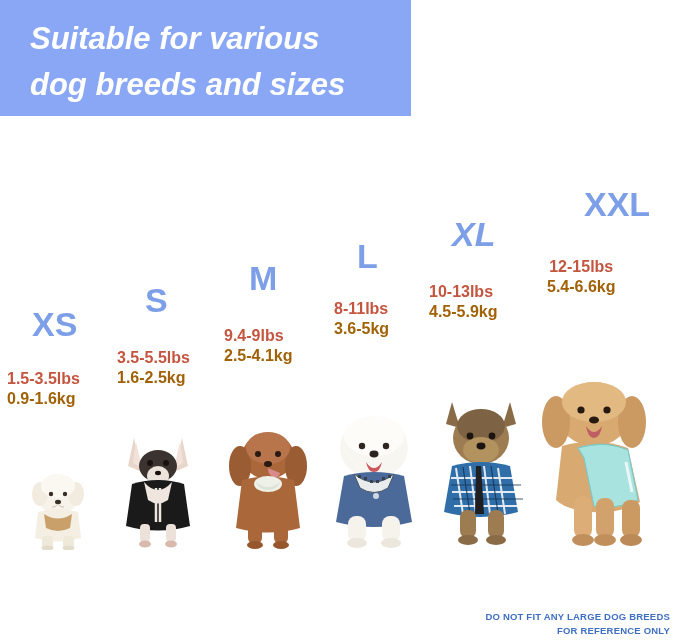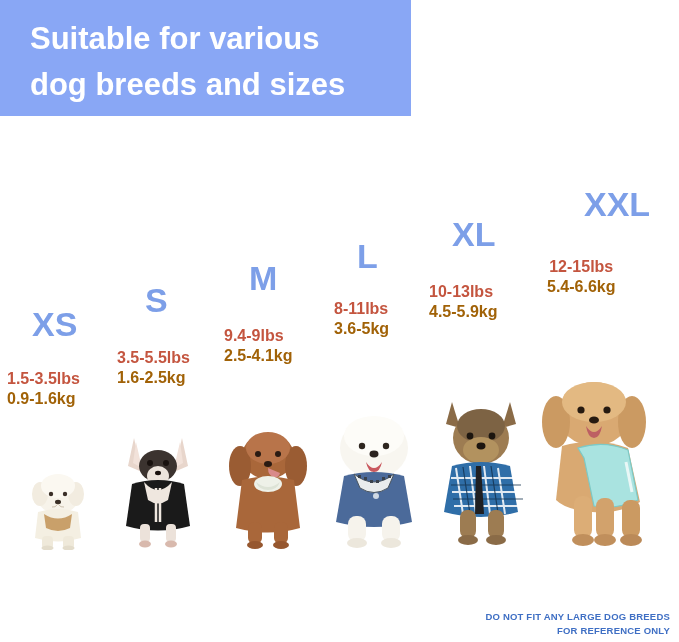--- a/index.html
+++ b/index.html
@@ -19,20 +19,21 @@
   }
 
   
   .banner {
     position: absolute;
     left: 0;
     top: 0;
     width: 411px;
     height: 116px;
     background: #89a7f5;
+    font-style: italic;
   }
   .banner-text {
     position: absolute;
     left: 30px;
     top: 16px;
     width: 370px;
     color: #ffffff;
     font-size: 31px;
     font-weight: bold;
     line-height: 46px;
@@ -124,21 +125,21 @@
 
   <div class="size-group">
     <div class="size-letter" style="left:357px; top:239px; font-size:34px;">L</div>
     <div class="weights" style="left:334px; top:299px;">
       <span class="w-lbs">8-11lbs</span>
       <span class="w-kg">3.6-5kg</span>
     </div>
   </div>
 
   <div class="size-group">
-    <div class="size-letter" style="left:452px; top:217px; font-size:34px;">XL</div>
+    <div class="size-letter" style="left:452px; top:217px; font-size:34px;font-style:italic;">XL</div>
     <div class="weights" style="left:429px; top:282px;">
       <span class="w-lbs">10-13lbs</span>
       <span class="w-kg">4.5-5.9kg</span>
     </div>
   </div>
 
   <div class="size-group">
     <div class="size-letter" style="left:548px; top:187px; font-size:34px;margin-left:36px;">XXL</div>
     <div class="weights" style="left:547px; top:257px;text-align:center;">
       <span class="w-lbs">12-15lbs</span>

